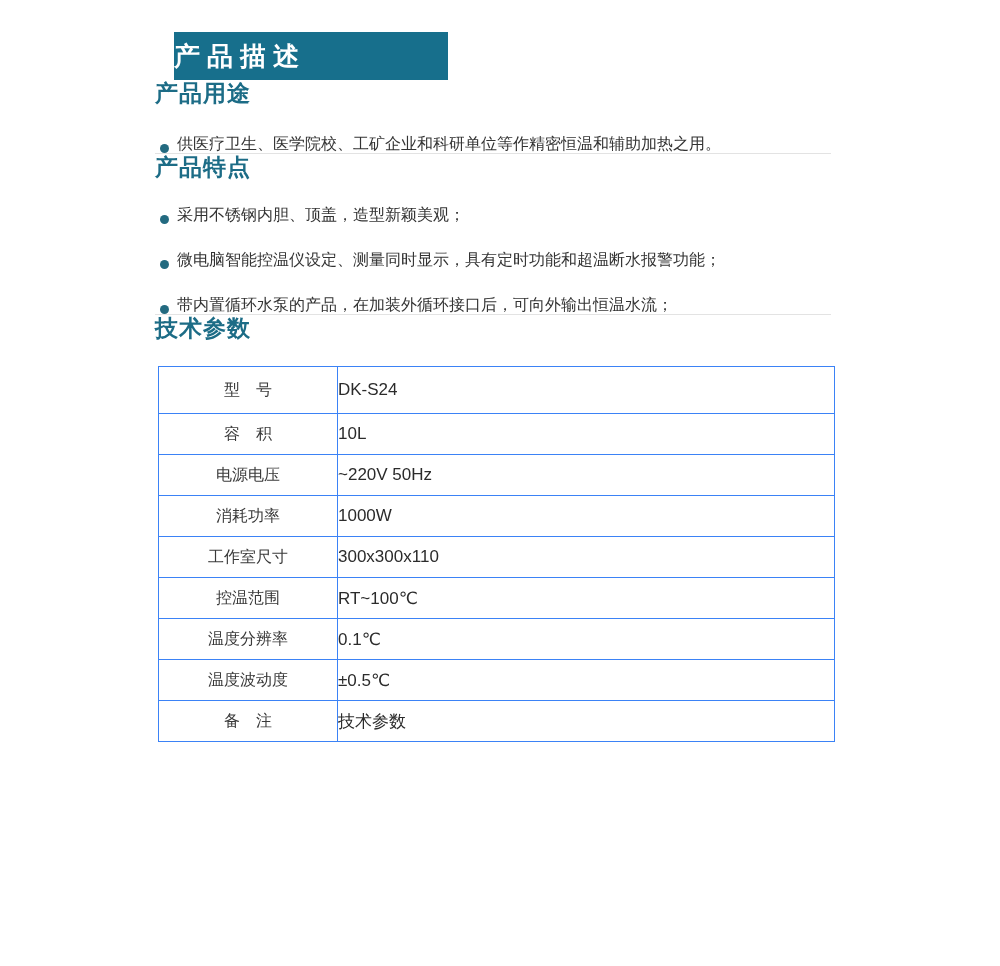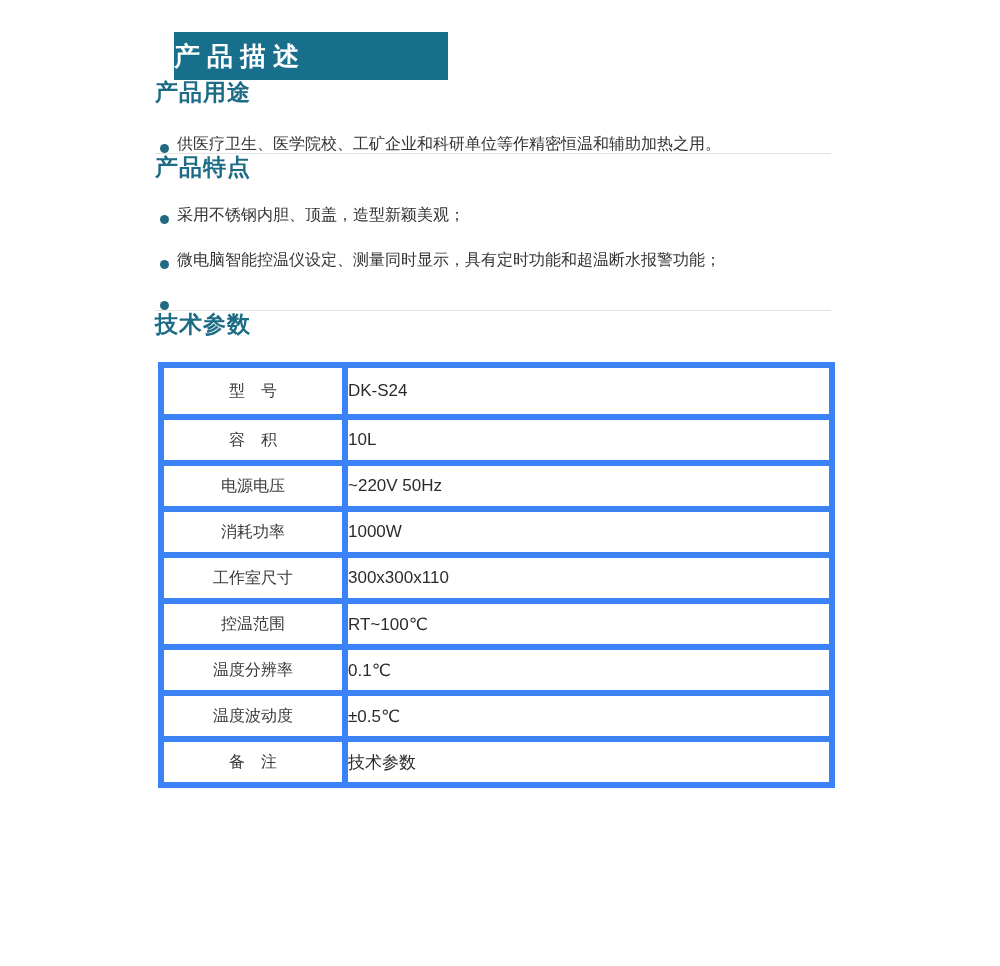--- a/index.html
+++ b/index.html
@@ -32,21 +32,21 @@
     width: 678px;
   }
   h2.sec-heading {
     margin: 0;
     font-size: 23px;
     line-height: 26px;
     font-weight: bold;
     color: #1c6c86;
     letter-spacing: 1px;
   }
-  .usage-heading   { margin-top: 37px; font-family: Liberation Serif, serif; }
+  .usage-heading   { margin-top: 37px; }
   .features-heading{ margin-top: 39px; }
   .specs-heading   { margin-top: 41px; }
   ul.bullets { list-style: none; margin: 0; padding: 0; }
   ul.bullets li {
     display: flex;
     align-items: flex-end;
     font-size: 16px;
     line-height: 18px;
     color: #333333;
   }
@@ -71,21 +71,21 @@
   .divider-1 { margin-top: 22px; }
   .divider-2 { margin-top: 26px; }
   table.specs {
     margin-top: 25px;
     margin-left: 3px;
     width: 677px;
     border-collapse: collapse;
     table-layout: fixed;
   }
   table.specs td {
-    border: 6px solid #3b82f6;
+    border: 1px solid #3b82f6;
     height: 40px;
     padding: 0;
     vertical-align: middle;
   }
   table.specs tr.first td { height: 46px; }
   td.spec-label {
     width: 178px;
     text-align: center;
     font-size: 16px;
     color: #3a3a3a;
@@ -122,20 +122,21 @@
       <li>
         <span class="dot"></span>
         <span>采用不锈钢内胆、顶盖，造型新颖美观；</span>
       </li>
       <li>
         <span class="dot"></span>
         <span>微电脑智能控温仪设定、测量同时显示，具有定时功能和超温断水报警功能；</span>
       </li>
       <li>
         <span class="dot"></span>
+        <span>带内置循环水泵的产品，在加装外循环接口后，可向外输出恒温水流；</span>
       </li>
     </ul>
     <hr class="divider divider-2">
 
     <h2 class="sec-heading specs-heading">技术参数</h2>
     <table class="specs">
       <tbody>
         <tr class="first">
           <td class="spec-label">型　号</td>
           <td class="spec-value">DK-S24</td>

